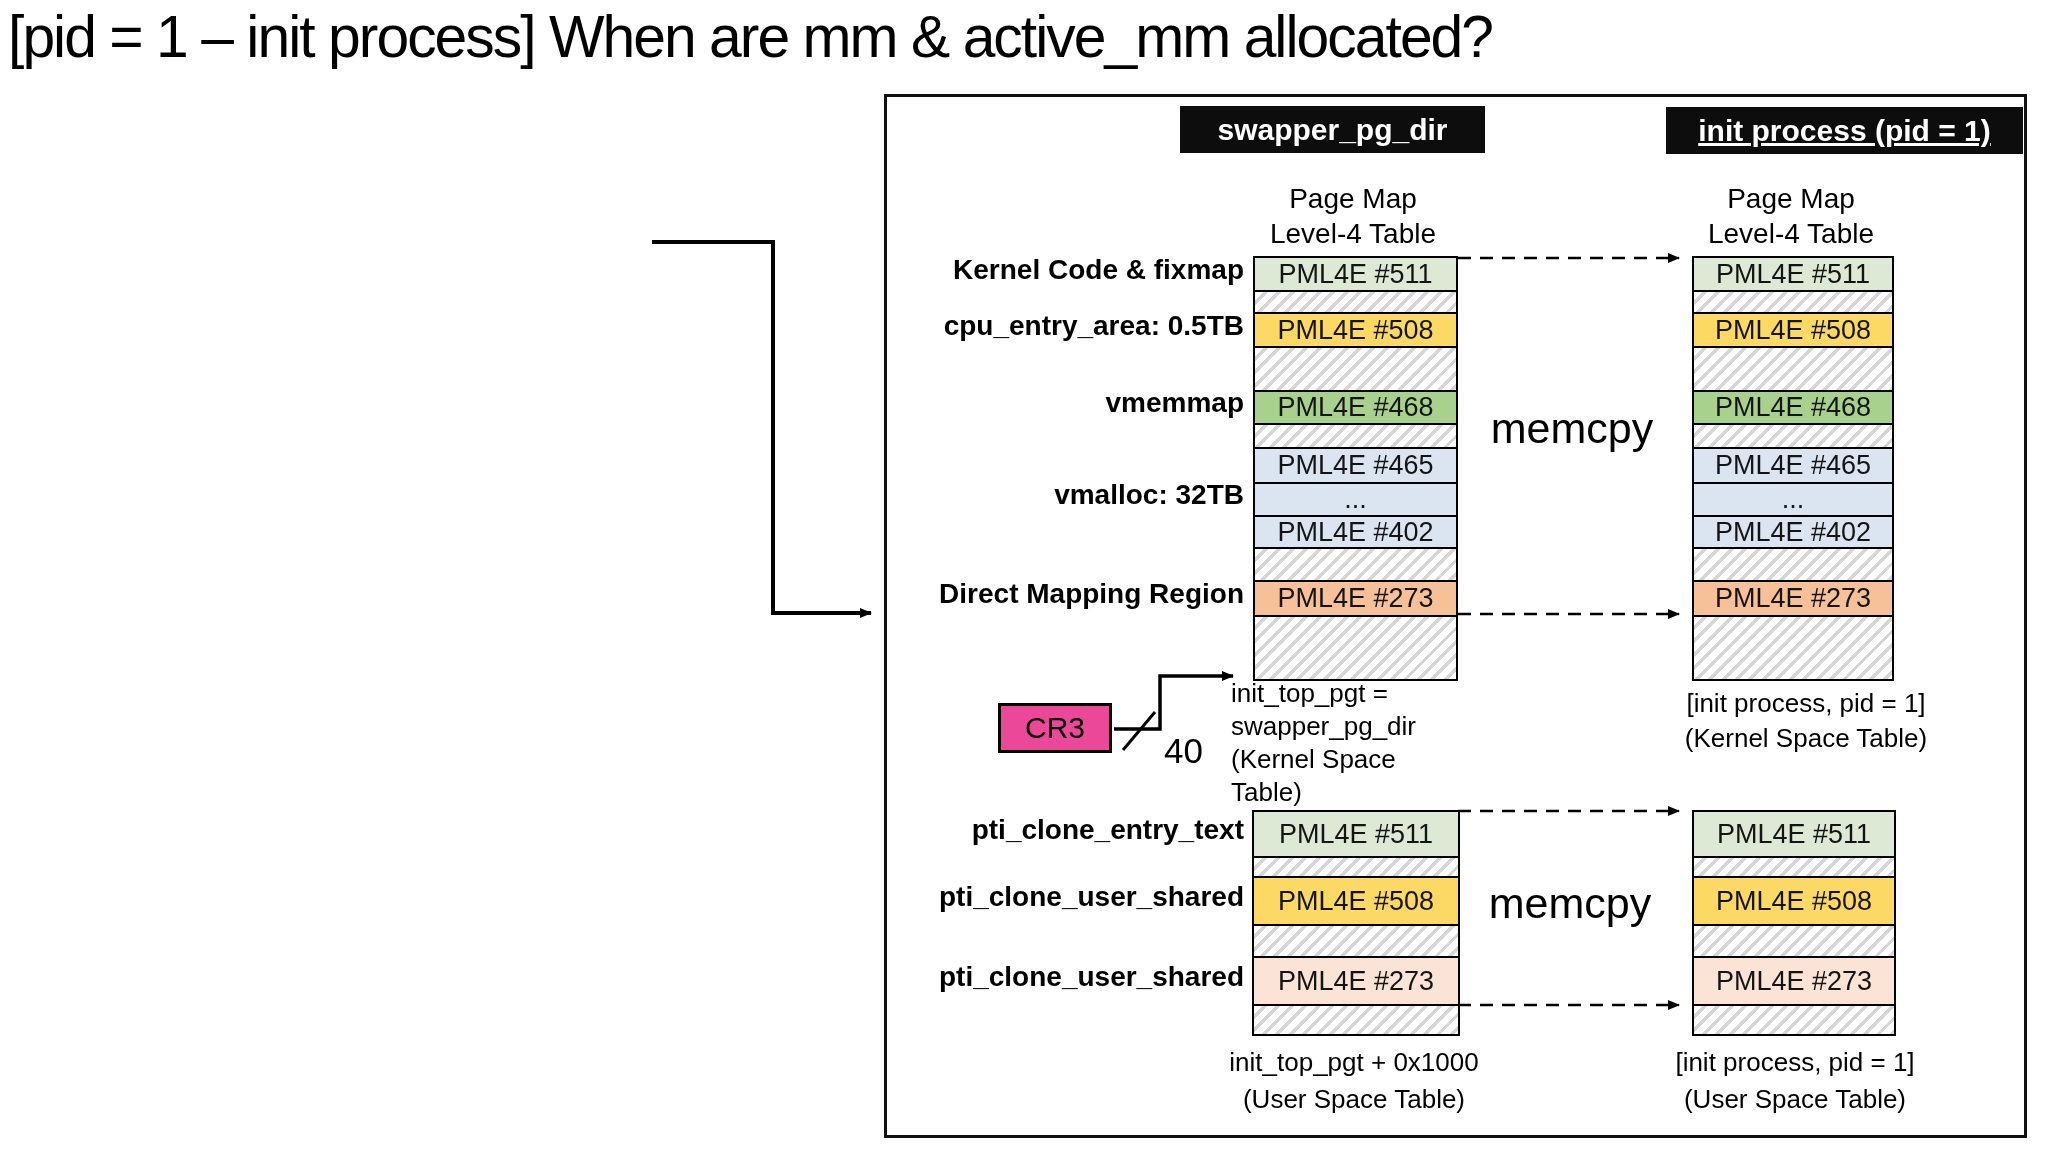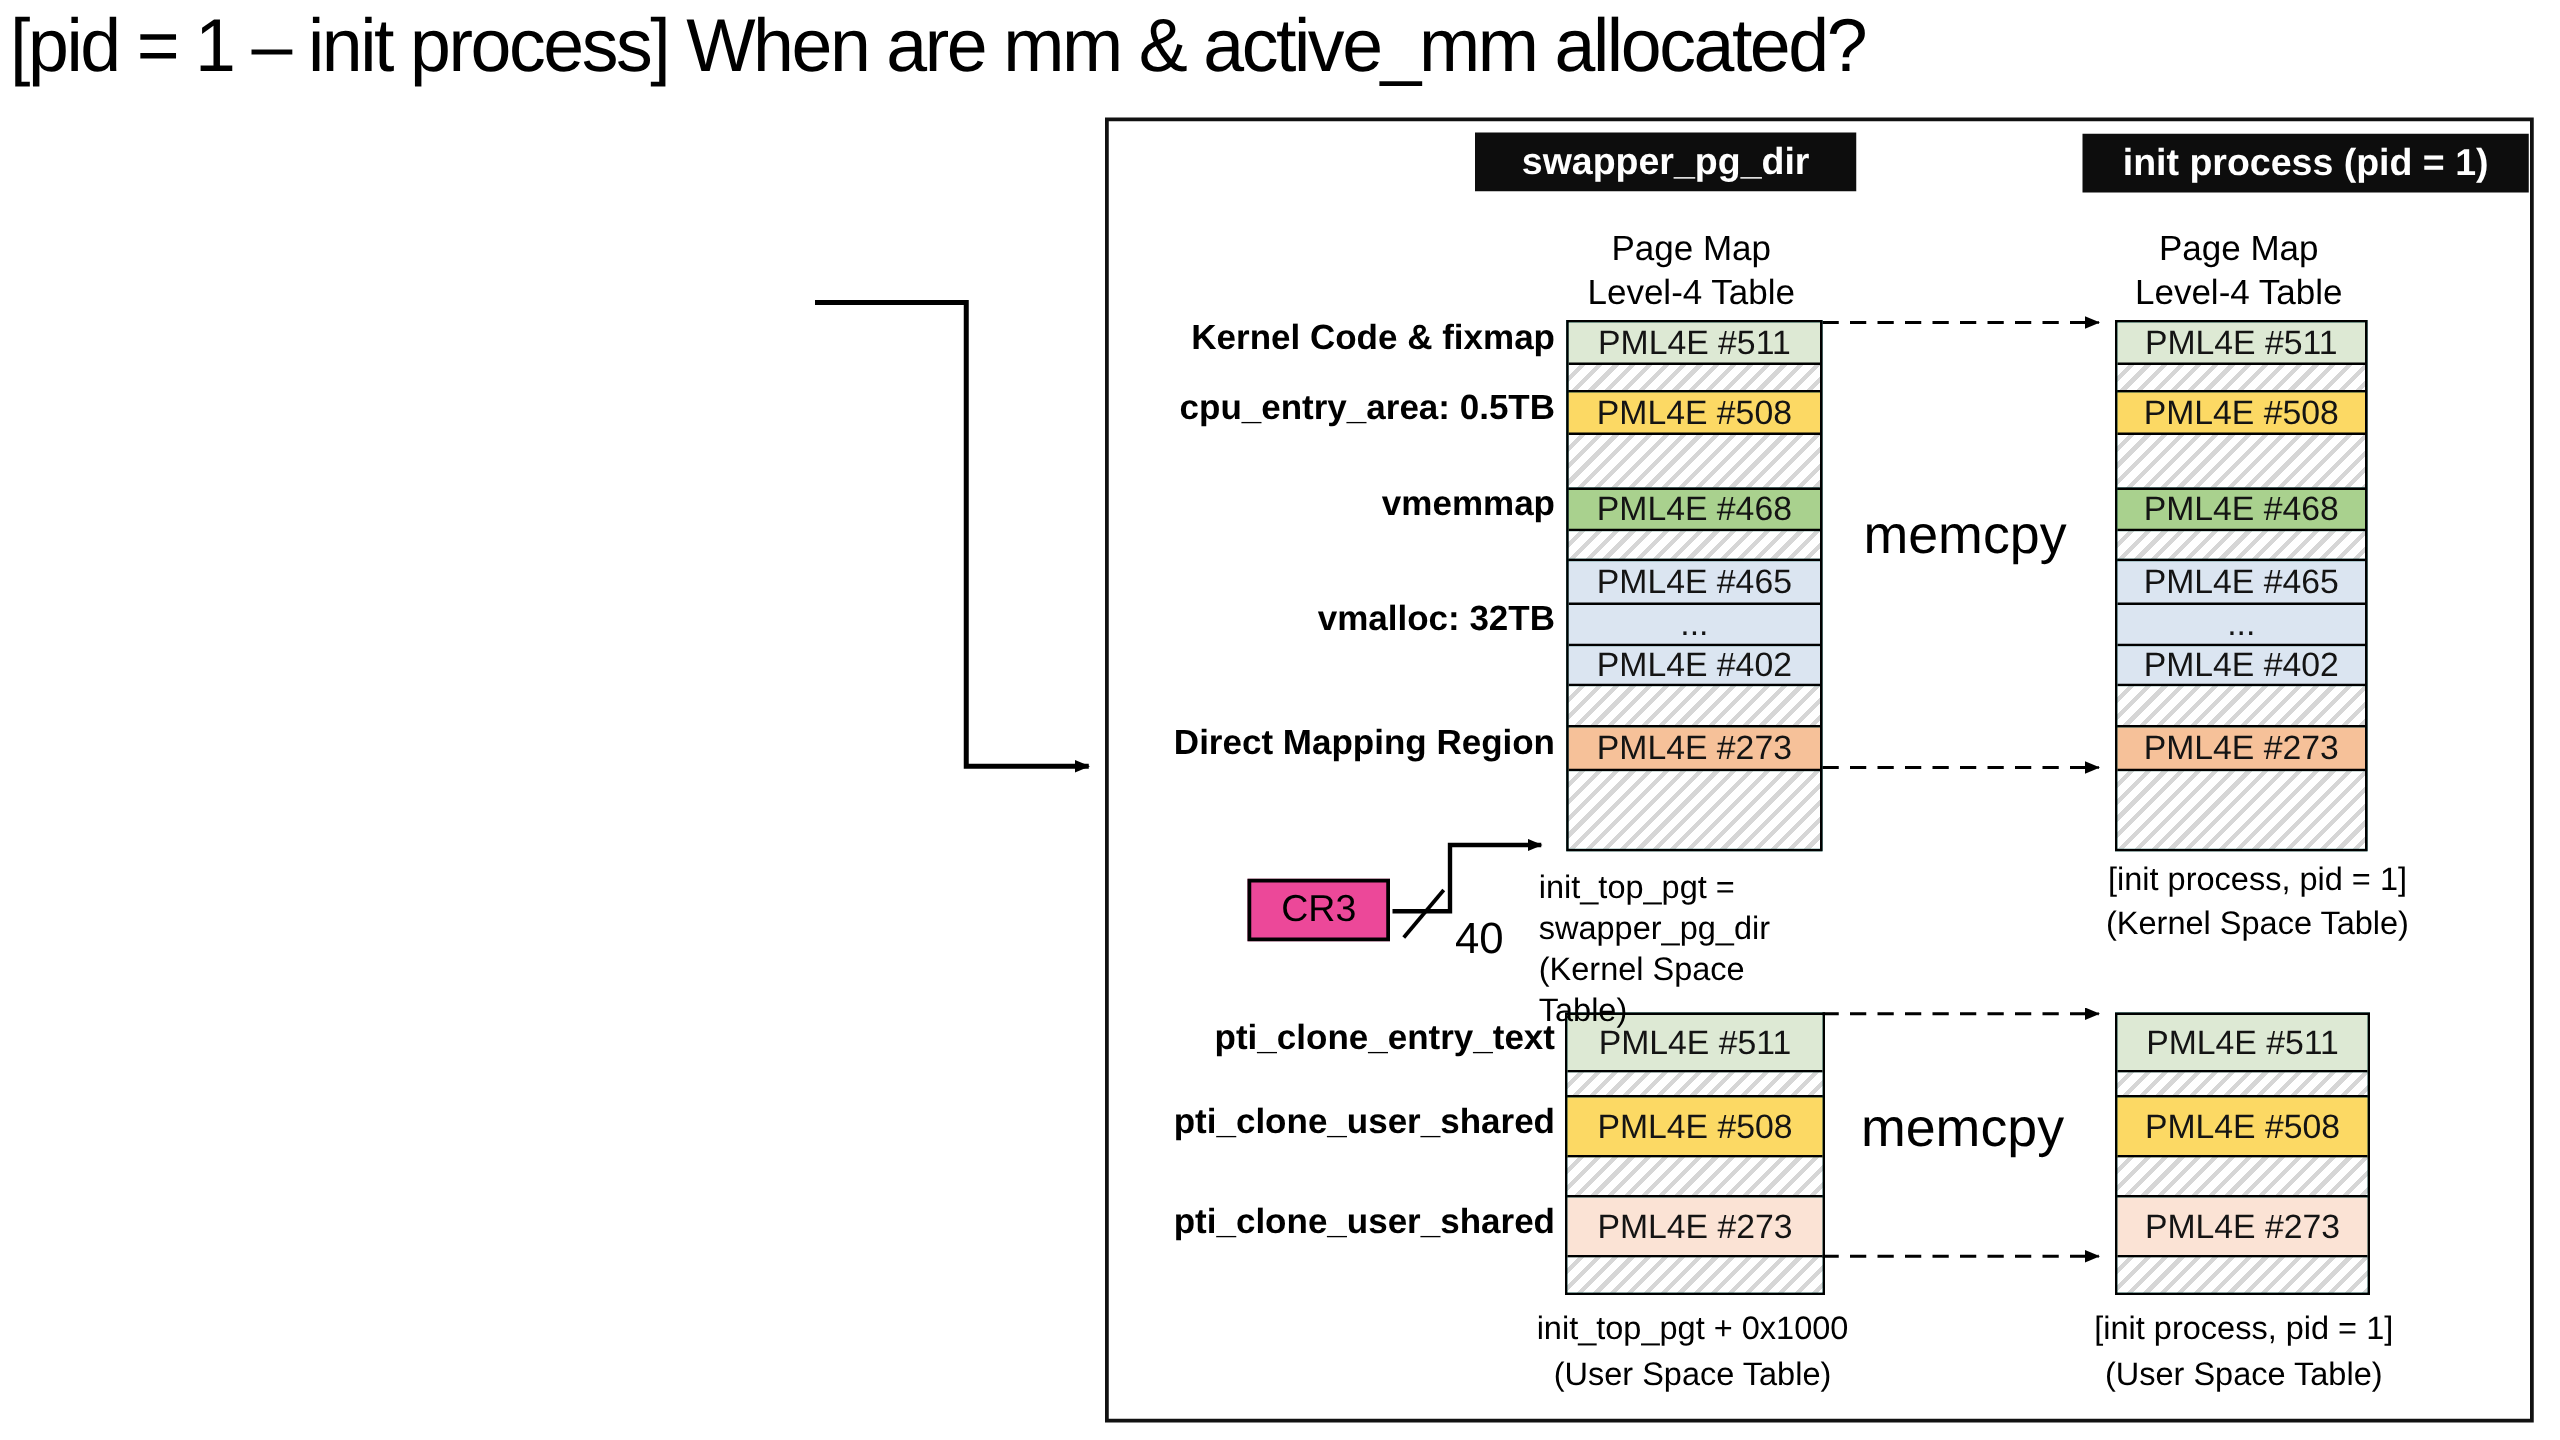--- a/index.html
+++ b/index.html
@@ -10,21 +10,21 @@
   .title{
     position:absolute;left:8px;top:2px;font-size:60px;font-weight:400;
     letter-spacing:-2px;white-space:nowrap;transform:scaleX(.98);transform-origin:left top;
   }
   .blackbox{
     position:absolute;background:#0d0d0d;color:#fff;font-weight:700;
     display:flex;align-items:center;justify-content:center;white-space:nowrap;
   }
   .clone-box{left:230px;top:211px;width:420px;height:63px;font-size:37px;}
   .hdr-swapper{left:1180px;top:106px;width:305px;height:47px;font-size:30px;}
-  .hdr-init{left:1666px;top:107px;width:357px;height:47px;font-size:30px;}
+  .hdr-init{left:1666px;top:107px;width:357px;height:47px;font-size:30px;text-decoration:underline;}
   .frame{
     position:absolute;left:884px;top:94px;width:1143px;height:1044px;
     border:3px solid #111;box-sizing:border-box;background:transparent;
   }
   .caption{
     position:absolute;width:200px;text-align:center;font-size:28px;line-height:35px;white-space:nowrap;
   }
   .caption.left{left:1253px;top:181px;}
   .caption.right{left:1691px;top:181px;}
   .ptable{
@@ -52,21 +52,21 @@
   }
   .memcpy.upper{left:1452px;top:404px;}
   .memcpy.lower{left:1450px;top:879px;}
   .cr3-box{
     position:absolute;left:998px;top:703px;width:114px;height:50px;
     border:3.5px solid #000;box-sizing:border-box;
     display:flex;align-items:center;justify-content:center;font-size:30px;
   }
   .bus-width{position:absolute;left:1164px;top:731px;font-size:35px;}
   .note{position:absolute;font-size:26px;line-height:33px;}
-  .note.n-ul{left:1231px;top:677px;text-align:left;width:240px;margin-top:16px;}
+  .note.n-ul{left:1231px;top:677px;text-align:left;width:240px;}
   .note.n-ur{left:1666px;top:686px;text-align:center;width:280px;line-height:35px;}
   .note.n-ll{left:1224px;top:1044px;text-align:center;width:260px;line-height:37px;}
   .note.n-lr{left:1665px;top:1044px;text-align:center;width:260px;line-height:37px;}
   .overlay{position:absolute;left:0;top:0;pointer-events:none;}
 </style>
 </head>
 <body>
 
 <div class="canvas">
 

